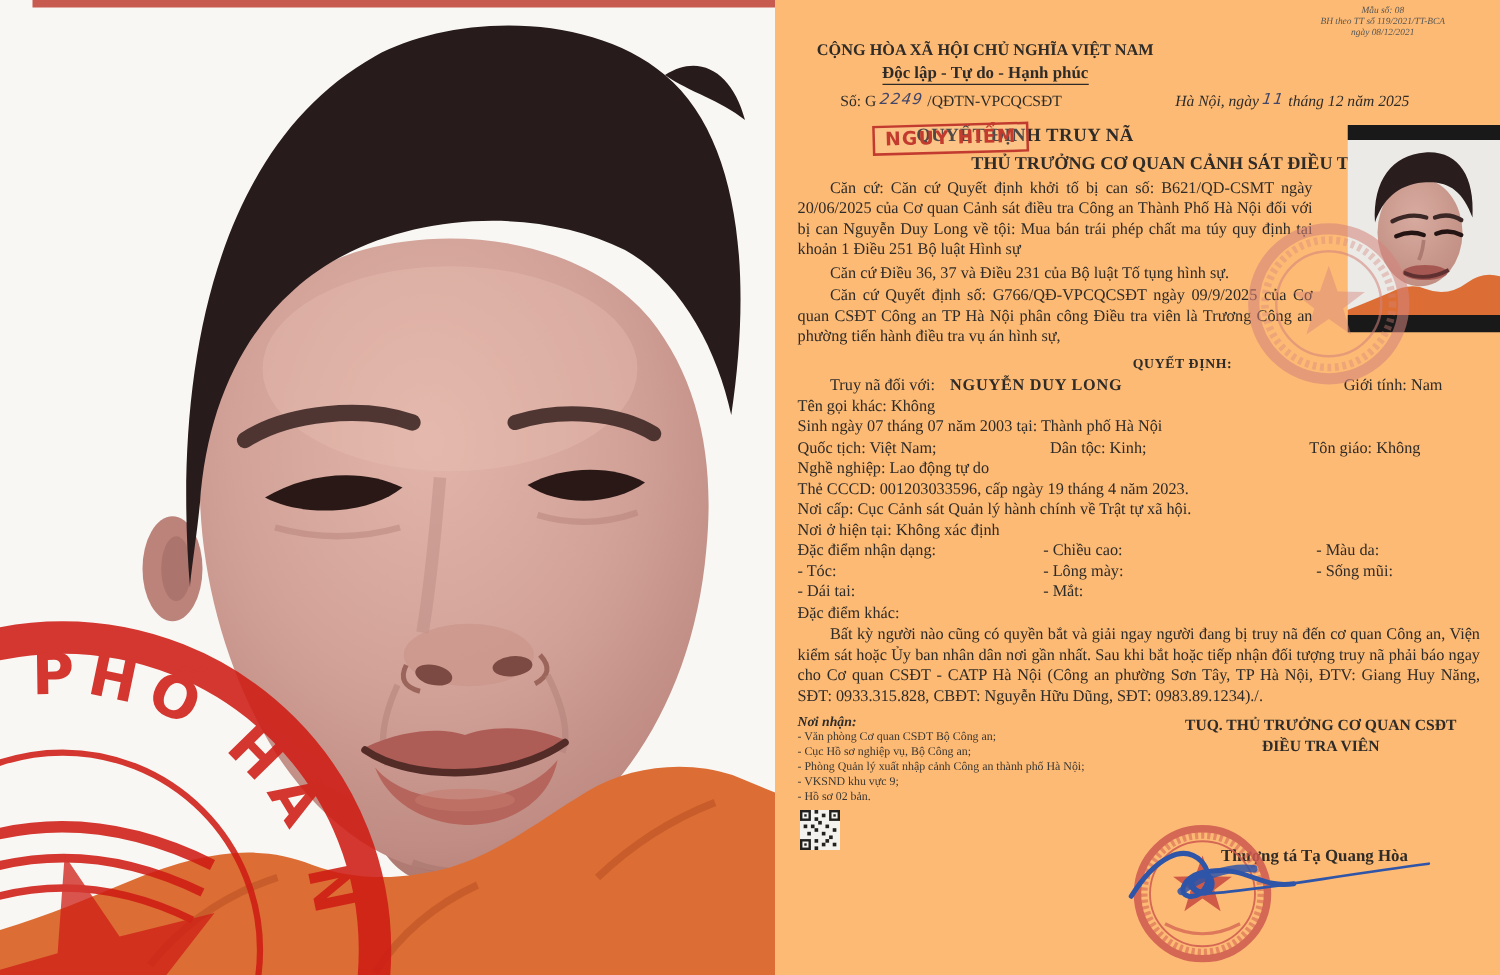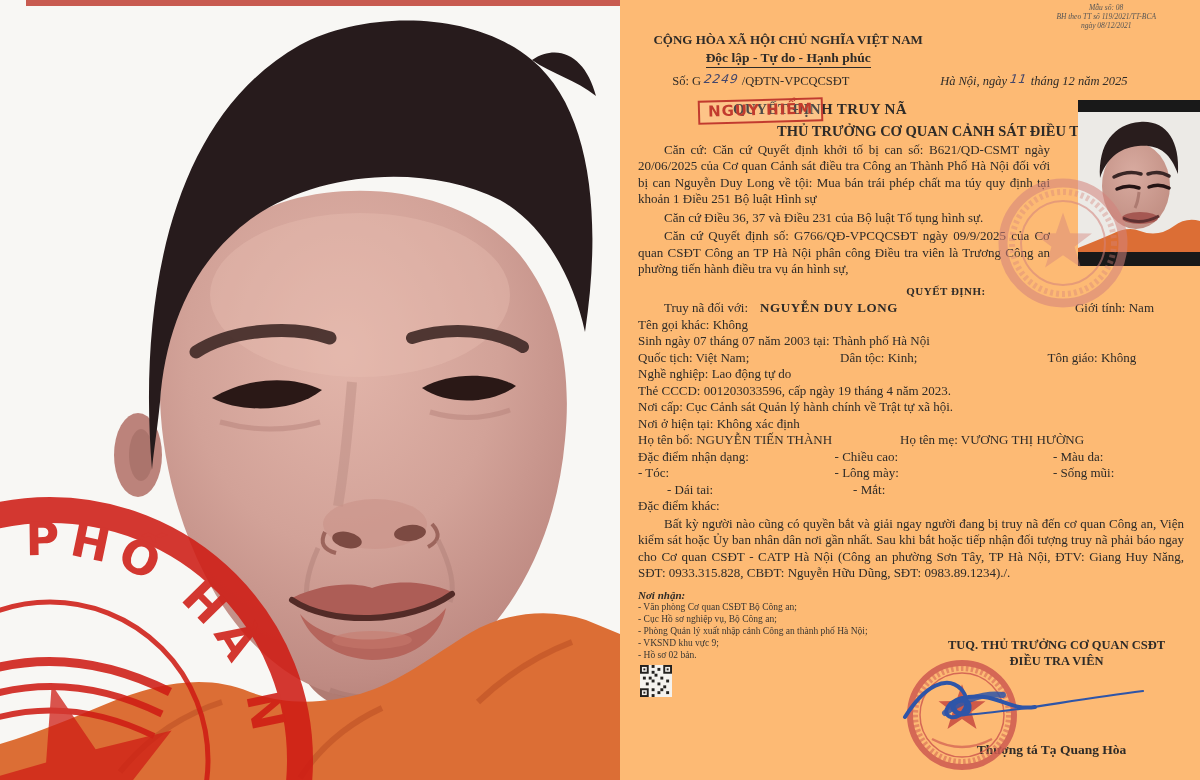--- a/index.html
+++ b/index.html
@@ -28,28 +28,28 @@
   .basis p{margin:2px 0 0;text-align:justify;text-indent:26px;margin-right:134px;}
   .decision-h{margin:5px 0 1px 70px;text-align:center;font-weight:bold;font-size:11px;letter-spacing:.5px;}
   .row{white-space:nowrap;}
   .subject-row{display:flex;}
   .subject-row .lbl{text-indent:26px;}
   .subject-row .nm{font-weight:bold;margin-left:12px;letter-spacing:.6px;}
   .subject-row .gen{margin-left:auto;margin-right:30px;}
   .g3{display:grid;grid-template-columns:37% 38% 25%;}
   .g3b{display:grid;grid-template-columns:36% 40% 24%;}
   .g2{display:grid;grid-template-columns:48% 52%;}
-  .g2b{display:grid;grid-template-columns:36% 64%;margin-left:29px;}
+  .g2b{display:grid;grid-template-columns:36% 64%;}
   .para{margin:1px 0 0;text-align:justify;}
   .para.indent{text-indent:26px;}
   .foot{display:flex;margin-top:7px;position:relative;}
   .foot-left{width:46%;font-size:9.5px;line-height:12px;}
   .recip-title{font-weight:bold;font-style:italic;font-size:11px;}
   .recip{font-style:normal;color:#3a3733;}
-  .foot-right{width:54%;text-align:center;position:relative;margin-top:48px;}
+  .foot-right{width:54%;text-align:center;position:relative;}
   .sign1{font-weight:bold;font-size:12.5px;margin-left:40px;}
   .sign2{font-weight:bold;font-size:12.5px;margin-left:40px;}
   .signer{font-weight:bold;font-size:13.5px;margin-top:72px;margin-left:30px;}
   .qr{margin-top:4px;margin-left:2px;}
   
   .mugshot{position:absolute;left:458px;top:100px;width:122px;height:166px;}
   .stamp-faint{position:absolute;left:375px;top:175px;width:136px;height:136px;opacity:.55;}
   .stamp-footer{position:absolute;left:285px;top:655px;width:115px;height:115px;opacity:.85;}
   .signature{position:absolute;left:255px;top:655px;width:310px;height:100px;}
 </style>
@@ -180,24 +180,20 @@
     <div class="row">Sinh ngày 07 tháng 07 năm 2003 tại: Thành phố Hà Nội</div>
     <div class="g3">
       <span>Quốc tịch: Việt Nam;</span>
       <span>Dân tộc: Kinh;</span>
       <span>Tôn giáo: Không</span>
     </div>
     <div class="row">Nghề nghiệp: Lao động tự do</div>
     <div class="row">Thẻ CCCD: 001203033596, cấp ngày 19 tháng 4 năm 2023.</div>
     <div class="row">Nơi cấp: Cục Cảnh sát Quản lý hành chính về Trật tự xã hội.</div>
     <div class="row">Nơi ở hiện tại: Không xác định</div>
-    <div class="g2">
-      <span>Họ tên bố: NGUYỄN TIẾN THÀNH</span>
-      <span>Họ tên mẹ: VƯƠNG THỊ HƯỜNG</span>
-    </div>
     <div class="g3b">
       <span>Đặc điểm nhận dạng:</span>
       <span>- Chiều cao:</span>
       <span>- Màu da:</span>
     </div>
     <div class="g3b">
       <span>- Tóc:</span>
       <span>- Lông mày:</span>
       <span>- Sống mũi:</span>
     </div>

